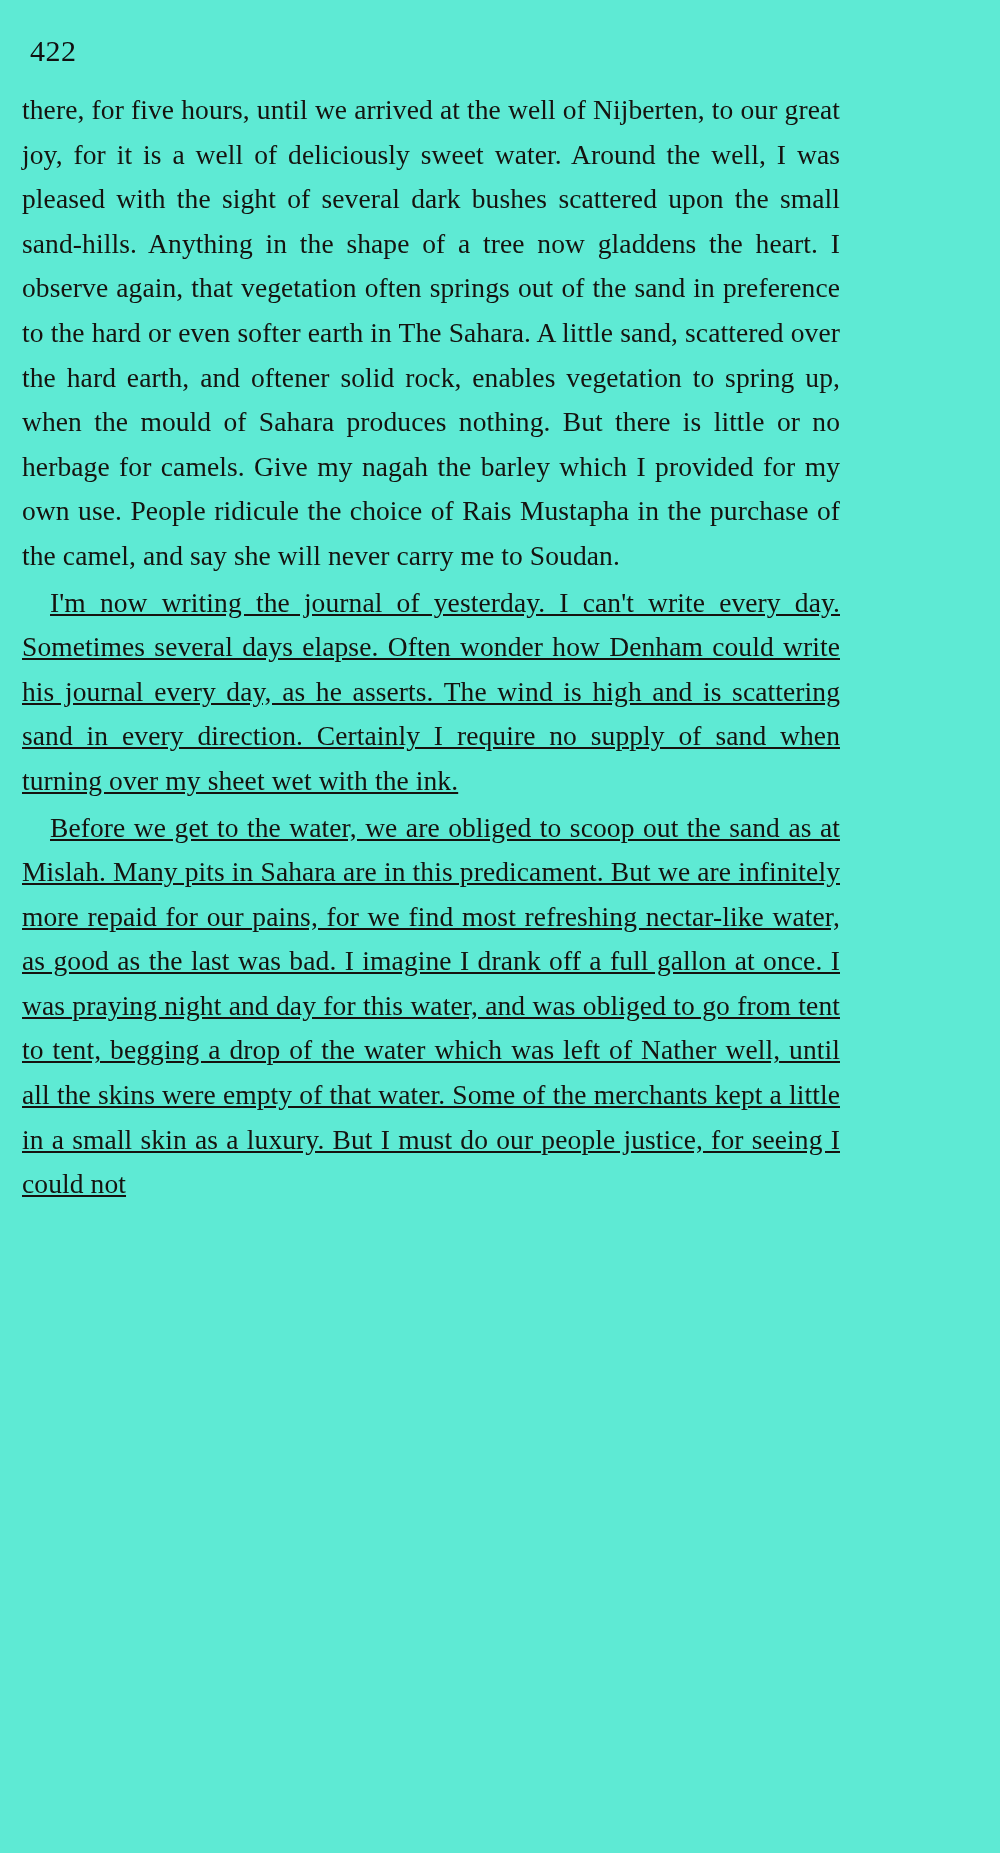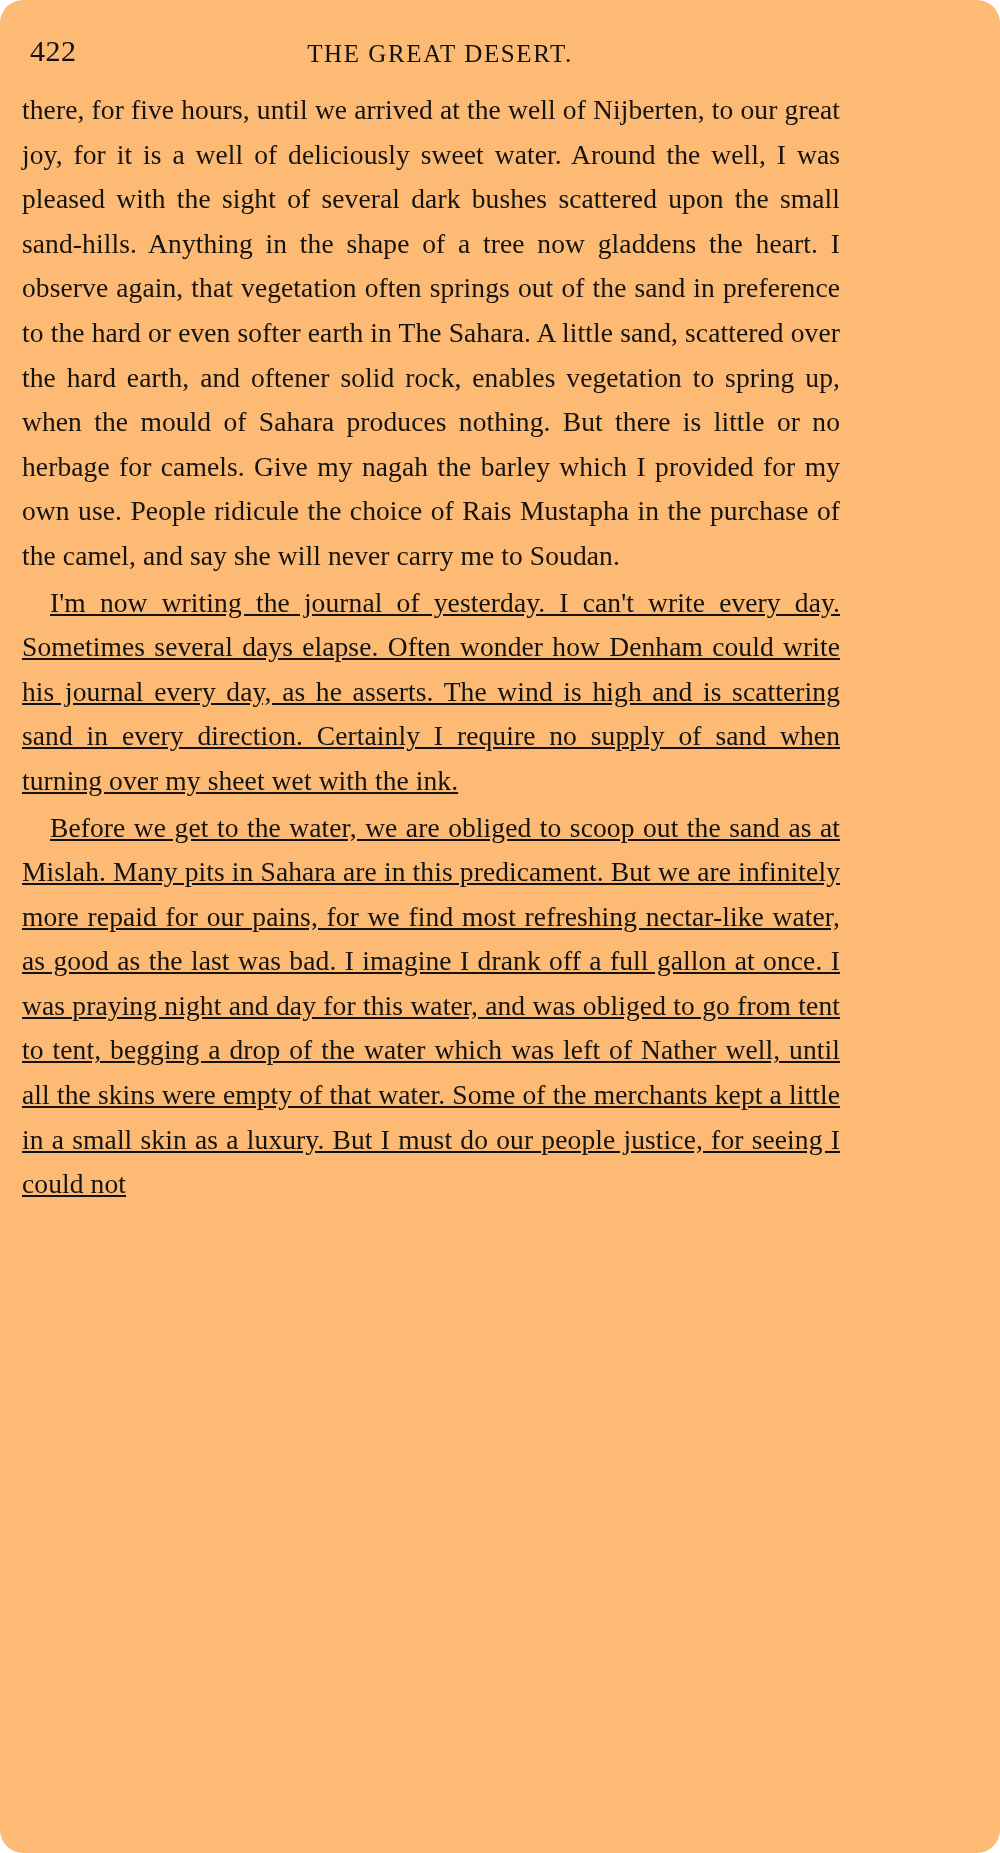--- a/index.html
+++ b/index.html
@@ -14,22 +14,21 @@
     font-family: "Liberation Serif", serif;
     color: #1a1a1a;
     overflow: hidden;
   }
   .page {
     position: absolute;
     left: 0;
     top: 0;
     width: 1000px;
     height: 1853px;
-    background: #fdba74;
-    border-radius: 23px;
+    background: #5eead4;
   }
   .header {
     position: absolute;
     left: 0;
     top: 18px;
     width: 880px;
     height: 44px;
   }
   .folio {
     position: absolute;
@@ -82,21 +81,20 @@
   }
 </style>
 </head>
 <body>
 
 <div class="clip">
   <div class="page">
 
     <div class="header">
       <div class="folio">422</div>
-      <div class="running-head">THE GREAT DESERT.</div>
     </div>
 
     <div class="body-text">
       <p class="para">there, for five hours, until we arrived at the well of Nijberten, to our great joy, for it is a well of deliciously sweet water. Around the well, I was pleased with the sight of several dark bushes scattered upon the small sand-hills. Anything in the shape of a tree now gladdens the heart. I observe again, that vegetation often springs out of the sand in preference to the hard or even softer earth in The Sahara. A little sand, scattered over the hard earth, and oftener solid rock, enables vegetation to spring up, when the mould of Sahara produces nothing. But there is little or no herbage for camels. Give my nagah the barley which I provided for my own use. People ridicule the choice of Rais Mustapha in the purchase of the camel, and say she will never carry me to Soudan.</p>
       <p class="para indent">I'm now writing the journal of yesterday. I can't write every day. Sometimes several days elapse. Often wonder how Denham could write his journal every day, as he asserts. The wind is high and is scattering sand in every direction. Certainly I require no supply of sand when turning over my sheet wet with the ink.</p>
       <p class="para indent">Before we get to the water, we are obliged to scoop out the sand as at Mislah. Many pits in Sahara are in this predicament. But we are infinitely more repaid for our pains, for we find most refreshing nectar-like water, as good as the last was bad. I imagine I drank off a full gallon at once. I was praying night and day for this water, and was obliged to go from tent to tent, begging a drop of the water which was left of Nather well, until all the skins were empty of that water. Some of the merchants kept a little in a small skin as a luxury. But I must do our people justice, for seeing I could not</p>
     </div>
 
   </div>
 </div>

